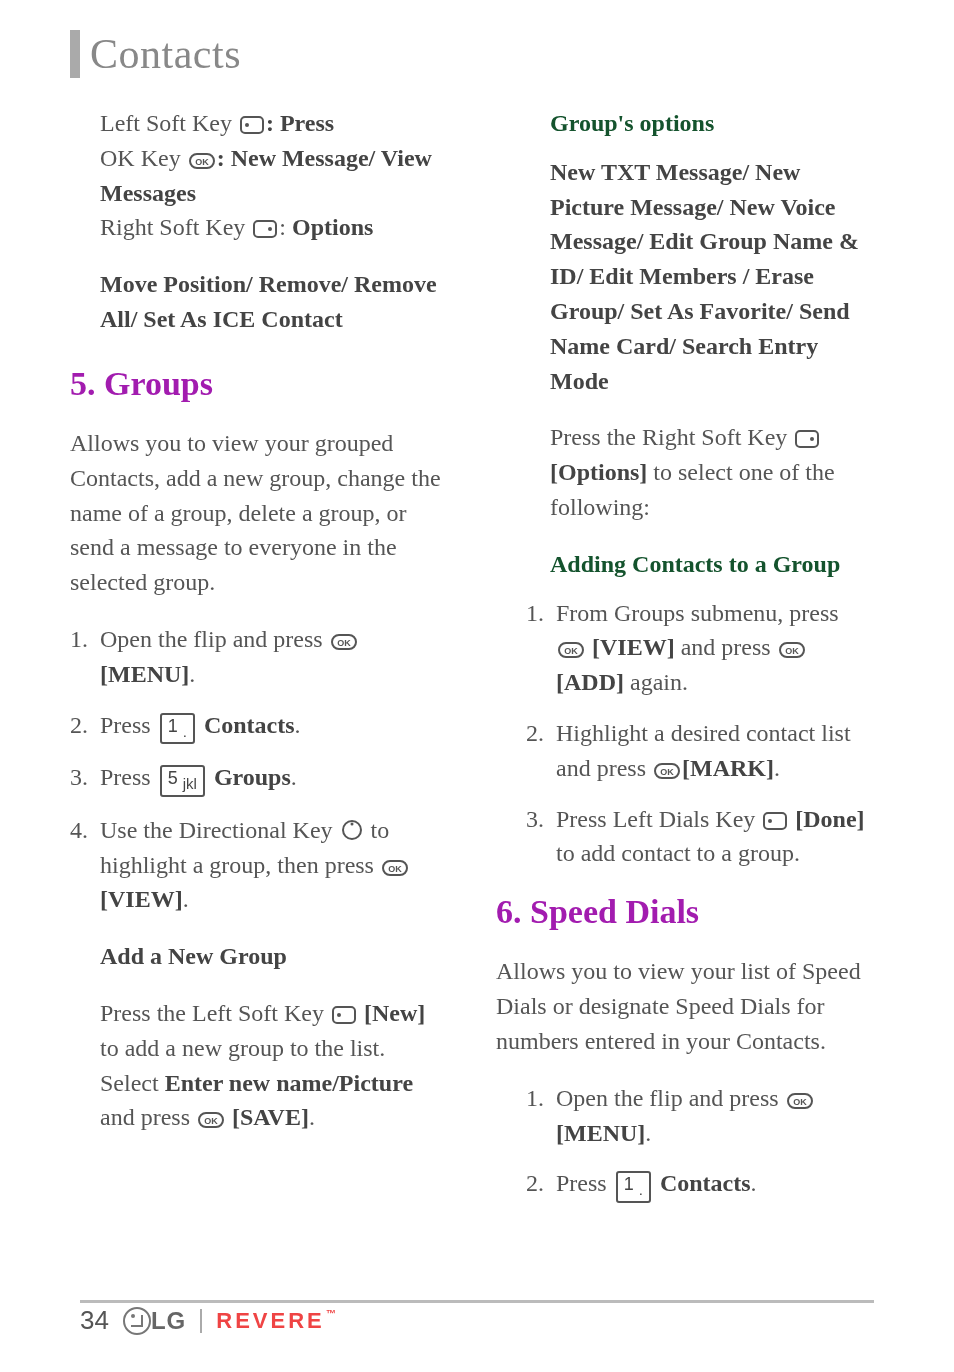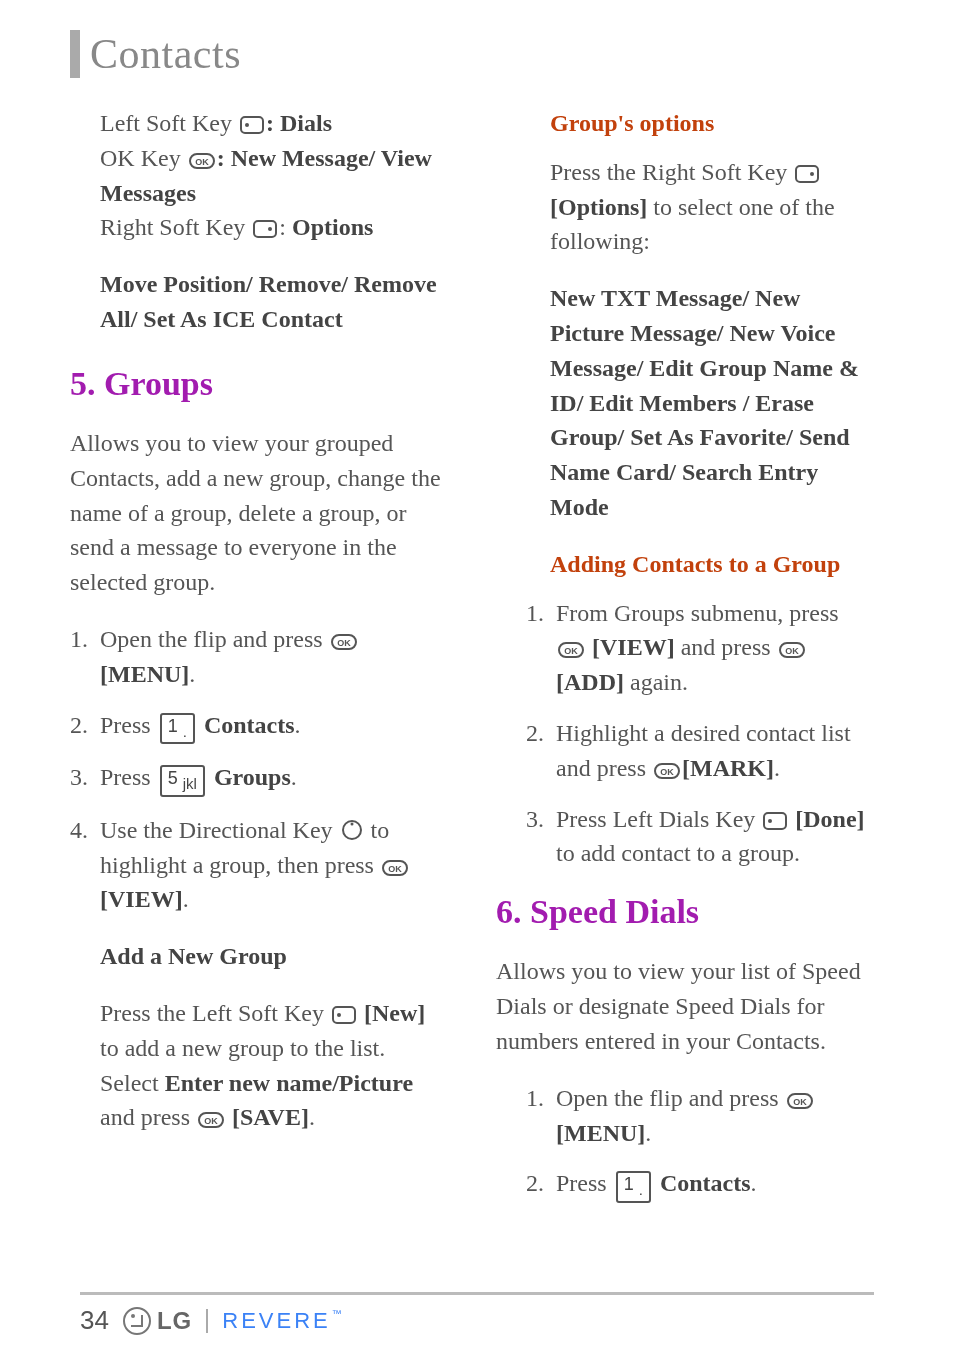--- a/index.html
+++ b/index.html
@@ -8,57 +8,57 @@
   .title-wrap { display: flex; align-items: stretch; margin-bottom: 28px; }
   .title-bar { width: 10px; background: #aaa; margin-right: 10px; }
   .page-title { font-size: 42px; color: #888; font-weight: normal; letter-spacing: 0.5px; }
   .columns { display: flex; gap: 48px; }
   .col { flex: 1; font-size: 24px; line-height: 1.45; }
   .indent { padding-left: 30px; }
   .indent2 { padding-left: 54px; }
   .block { margin-bottom: 22px; }
   .b { font-weight: bold; color: #444; }
   .section-head { color: #a21caf; font-size: 34px; font-weight: bold; margin: 12px 0 18px 0; }
-  .sub-head { font-weight: bold; color: #c2410c; margin-bottom: 14px; }
+  .sub-head { font-weight: bold; color: #14532d; margin-bottom: 14px; }
   .num-item { display: flex; margin-bottom: 16px; }
   .num { flex: 0 0 30px; }
   .num-body { flex: 1; }
   .icon { display: inline-block; vertical-align: -3px; margin: 0 2px; }
   .icon svg { display: block; }
   .key-box { display: inline-block; border: 2px solid #555; border-radius: 3px; padding: 0 6px; font-size: 18px; line-height: 22px; vertical-align: 1px; margin: 0 3px; background: #fff; color: #444; font-family: Arial, sans-serif; }
-  .footer { position: absolute; bottom: 36px; left: 80px; right: 80px; border-top: 3px solid #bbb; padding-top: 10px; display: flex; align-items: center; gap: 14px; font-family: Arial, sans-serif; }
+  .footer { position: absolute; bottom: 36px; left: 80px; right: 80px; border-top: 3px solid #bbb; padding-top: 2px; display: flex; align-items: center; gap: 14px; font-family: Arial, sans-serif; }
   .pagenum { font-size: 26px; color: #555; }
-  .lg-logo { display: flex; align-items: flex-end; gap: 6px; }
+  .lg-logo { display: flex; align-items: flex-end; }
   .lg-circle { width: 28px; height: 28px; border: 2px solid #777; border-radius: 50%; position: relative; }
   .lg-circle::before { content: ""; position: absolute; width: 4px; height: 4px; background: #777; border-radius: 50%; top: 5px; left: 6px; }
   .lg-circle::after { content: ""; position: absolute; width: 10px; height: 10px; border-right: 2px solid #777; border-bottom: 2px solid #777; bottom: 6px; right: 6px; }
   .lg-text { font-weight: bold; color: #666; font-size: 24px; letter-spacing: 1px; }
   .divider { width: 2px; height: 24px; background: #aaa; }
-  .revere { font-weight: normal; letter-spacing: 3px; color: #3b82f6; font-size: 22px; position: relative; }
+  .revere { font-weight: bold; letter-spacing: 3px; color: #ef4444; font-size: 22px; position: relative; }
   .revere::after { content: "™"; font-size: 10px; position: absolute; top: 0; right: -14px; }
 </style>
 </head>
 <body>
 
 <div class="page">
   <div class="title-wrap">
     <div class="title-bar"></div>
     <h1 class="page-title">Contacts</h1>
   </div>
 
   <div class="columns">
 
     <div class="col">
 
       <div class="indent block">
         <div>
           <span>Left Soft Key </span><span class="icon"><svg width="24" height="18">
                 <rect x="1" y="1" width="22" height="16" rx="4" fill="none" stroke="#555" stroke-width="2"></rect>
                 <circle cx="7" cy="9" r="2" fill="#555"></circle>
-              </svg></span><span class="b">: Dials</span>
+              </svg></span><span class="b">: Press</span>
         </div>
         <div>
           <span>OK Key </span><span class="icon"><svg width="26" height="16">
                 <rect x="1" y="1" width="24" height="14" rx="7" fill="none" stroke="#555" stroke-width="2"></rect>
                 <text x="13" y="12" text-anchor="middle" font-size="9" font-family="Arial" fill="#555" font-weight="bold">OK</text>
               </svg></span><span class="b">: New Message/ View Messages</span>
         </div>
         <div>
           <span>Right Soft Key </span><span class="icon"><svg width="24" height="18">
                 <rect x="1" y="1" width="22" height="16" rx="4" fill="none" stroke="#555" stroke-width="2"></rect>
@@ -126,28 +126,28 @@
             <span class="b">[SAVE]</span><span>.</span>
           </div>
         </div>
       </div>
     </div>
 
     <div class="col">
 
       <div class="indent2">
         <div class="sub-head">Group's options</div>
+        <div class="block b">New TXT Message/ New Picture Message/ New Voice Message/ Edit Group Name &amp; ID/ Edit Members / Erase Group/ Set As Favorite/ Send Name Card/ Search Entry Mode</div>
         <div class="block">
           <span>Press the Right Soft Key </span><span class="icon"><svg width="24" height="18">
                 <rect x="1" y="1" width="22" height="16" rx="4" fill="none" stroke="#555" stroke-width="2"></rect>
                 <circle cx="17" cy="9" r="2" fill="#555"></circle>
               </svg></span>
           <span class="b">[Options]</span><span> to select one of the following:</span>
         </div>
-        <div class="block b">New TXT Message/ New Picture Message/ New Voice Message/ Edit Group Name &amp; ID/ Edit Members / Erase Group/ Set As Favorite/ Send Name Card/ Search Entry Mode</div>
         <div class="sub-head">Adding Contacts to a Group</div>
       </div>
 
       <div class="indent">
         <div class="num-item">
           <div class="num">1.</div>
           <div class="num-body">
             <span>From Groups submenu, press </span><span class="icon"><svg width="26" height="16">
                   <rect x="1" y="1" width="24" height="14" rx="7" fill="none" stroke="#555" stroke-width="2"></rect>
                   <text x="13" y="12" text-anchor="middle" font-size="9" font-family="Arial" fill="#555" font-weight="bold">OK</text>

